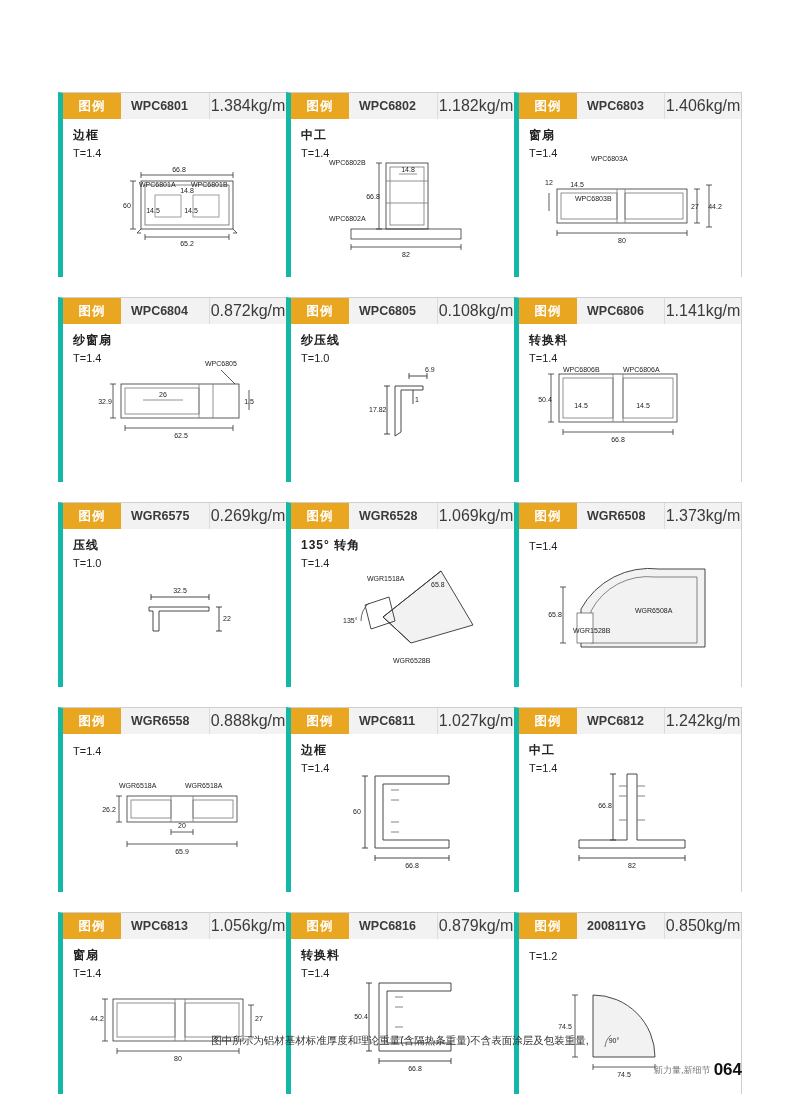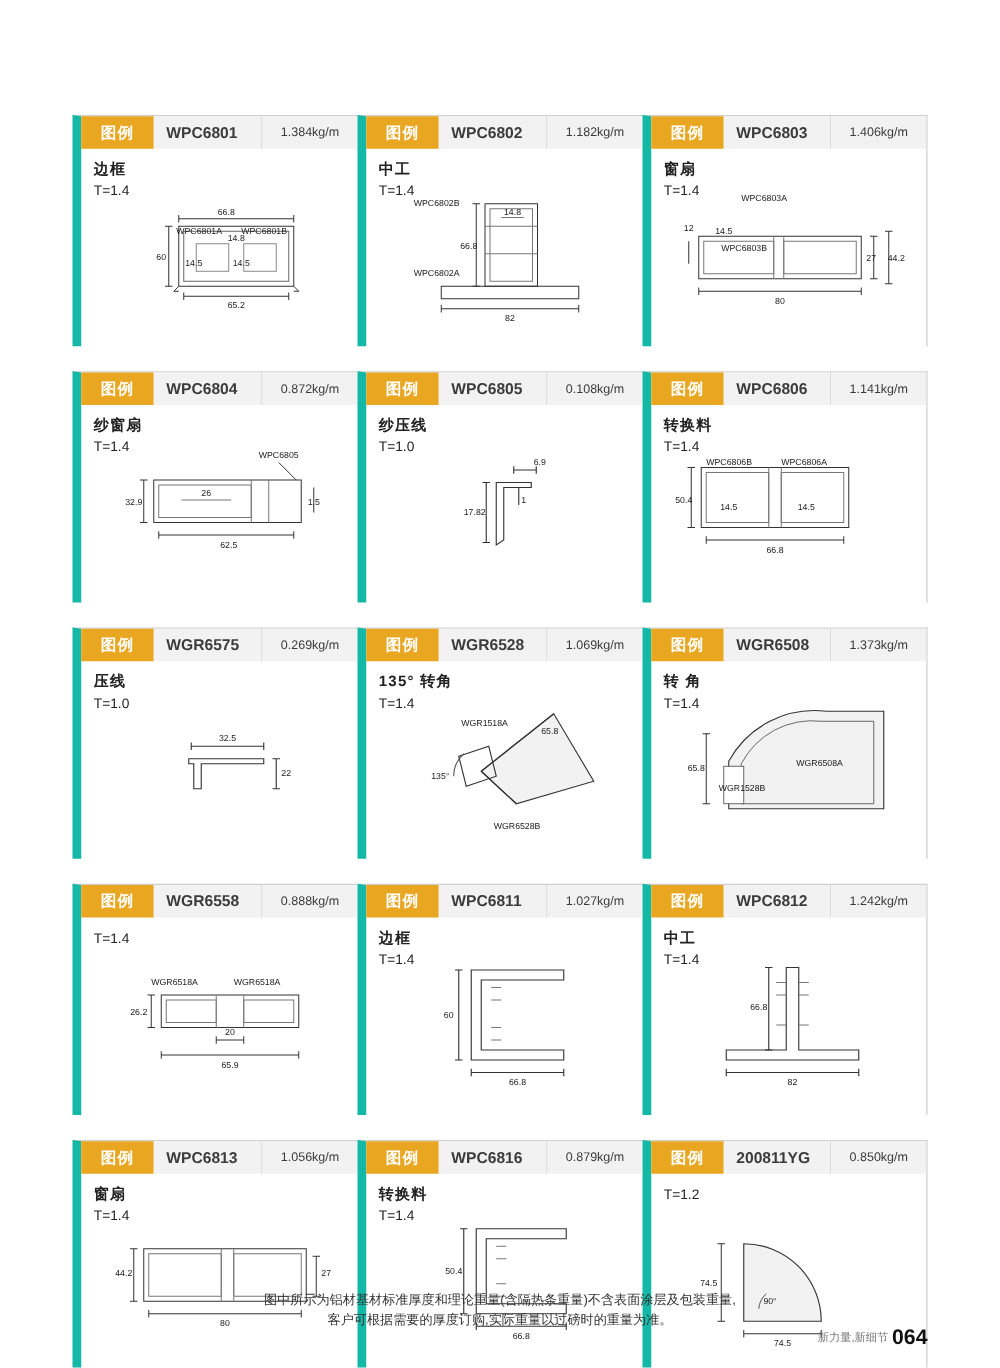--- a/index.html
+++ b/index.html
@@ -10,41 +10,41 @@
   }
   .page{position:absolute;left:0;top:0;width:800px;height:1094px;}
 
   
   .grid{
     position:absolute;left:58px;top:92px;width:684px;
     display:flex;flex-wrap:wrap;gap:0;
   }
   .card{
     width:228px;box-sizing:border-box;
-    border-left:7px solid #14b8a6;border-top:1px solid #cfcfcf;
+    border-left:5px solid #14b8a6;border-top:1px solid #cfcfcf;
     background:#fff;
   }
   .card.last-col{border-right:1px solid #cfcfcf;}
   .row-last .card{border-bottom:1px solid #cfcfcf;}
 
   .card-head{display:flex;height:26px;align-items:stretch;}
   .tag{
     width:58px;background:#e8a621;color:#ffffff;
     font-size:12.5px;font-weight:bold;letter-spacing:1px;
     display:flex;align-items:center;justify-content:center;
   }
   .code{
     flex:1;background:#f2f2f2;color:#3b3b3b;
     font-size:12.5px;font-weight:bold;
     display:flex;align-items:center;padding-left:10px;
     border-right:1px solid #dcdcdc;
   }
   .weight{
     width:76px;background:#f2f2f2;color:#3b3b3b;
-    font-size:10px;
+    font-size:16px;
     display:flex;align-items:center;justify-content:center;
   }
   .card-body{height:150px;position:relative;padding:8px 8px 0 10px;}
   .cname{font-size:12px;color:#222;font-weight:bold;letter-spacing:1px;}
   .ct{font-size:11px;color:#222;margin-top:3px;}
   .draw{position:absolute;left:0;top:22px;width:228px;height:126px;}
   .draw svg{display:block;}
 
   
   .rowgap{width:684px;height:20px;}
@@ -343,21 +343,20 @@
       </div>
     </div>
 
     <div class="card last-col">
       <div class="card-head">
         <div class="tag">图例</div>
         <div class="code">WGR6508</div>
         <div class="weight">1.373kg/m</div>
       </div>
       <div class="card-body">
-        <div class="cname">转 角</div>
         <div class="ct">T=1.4</div>
         <div class="draw">
           <svg width="228" height="126" viewBox="0 0 228 126">
             <g stroke="#333" fill="#f2f2f2" stroke-width="0.9">
               <path d="M62 96 L62 58 A 78 78 0 0 1 140 18 L186 18 L186 96 Z"></path>
             </g>
             <g stroke="#555" fill="none" stroke-width="0.7">
               <path d="M72 92 L72 60 A 64 64 0 0 1 136 26 L178 26 L178 92 Z"></path>
               <rect x="58" y="62" width="16" height="30" fill="#fff"></rect>
             </g>
@@ -561,20 +560,19 @@
             </svg>
           </div>
         </div>
       </div>
     </div>
 
   </div>
 
   <div class="footer">
     <div>图中所示为铝材基材标准厚度和理论重量(含隔热条重量)不含表面涂层及包装重量,</div>
-    <div>客户可根据需要的厚度订购,实际重量以过磅时的重量为准。</div>
   </div>
 
   <div class="pagenum">
     <span>新力量,新细节</span><b>064</b>
   </div>
 
 </div>
 
 </body></html>

